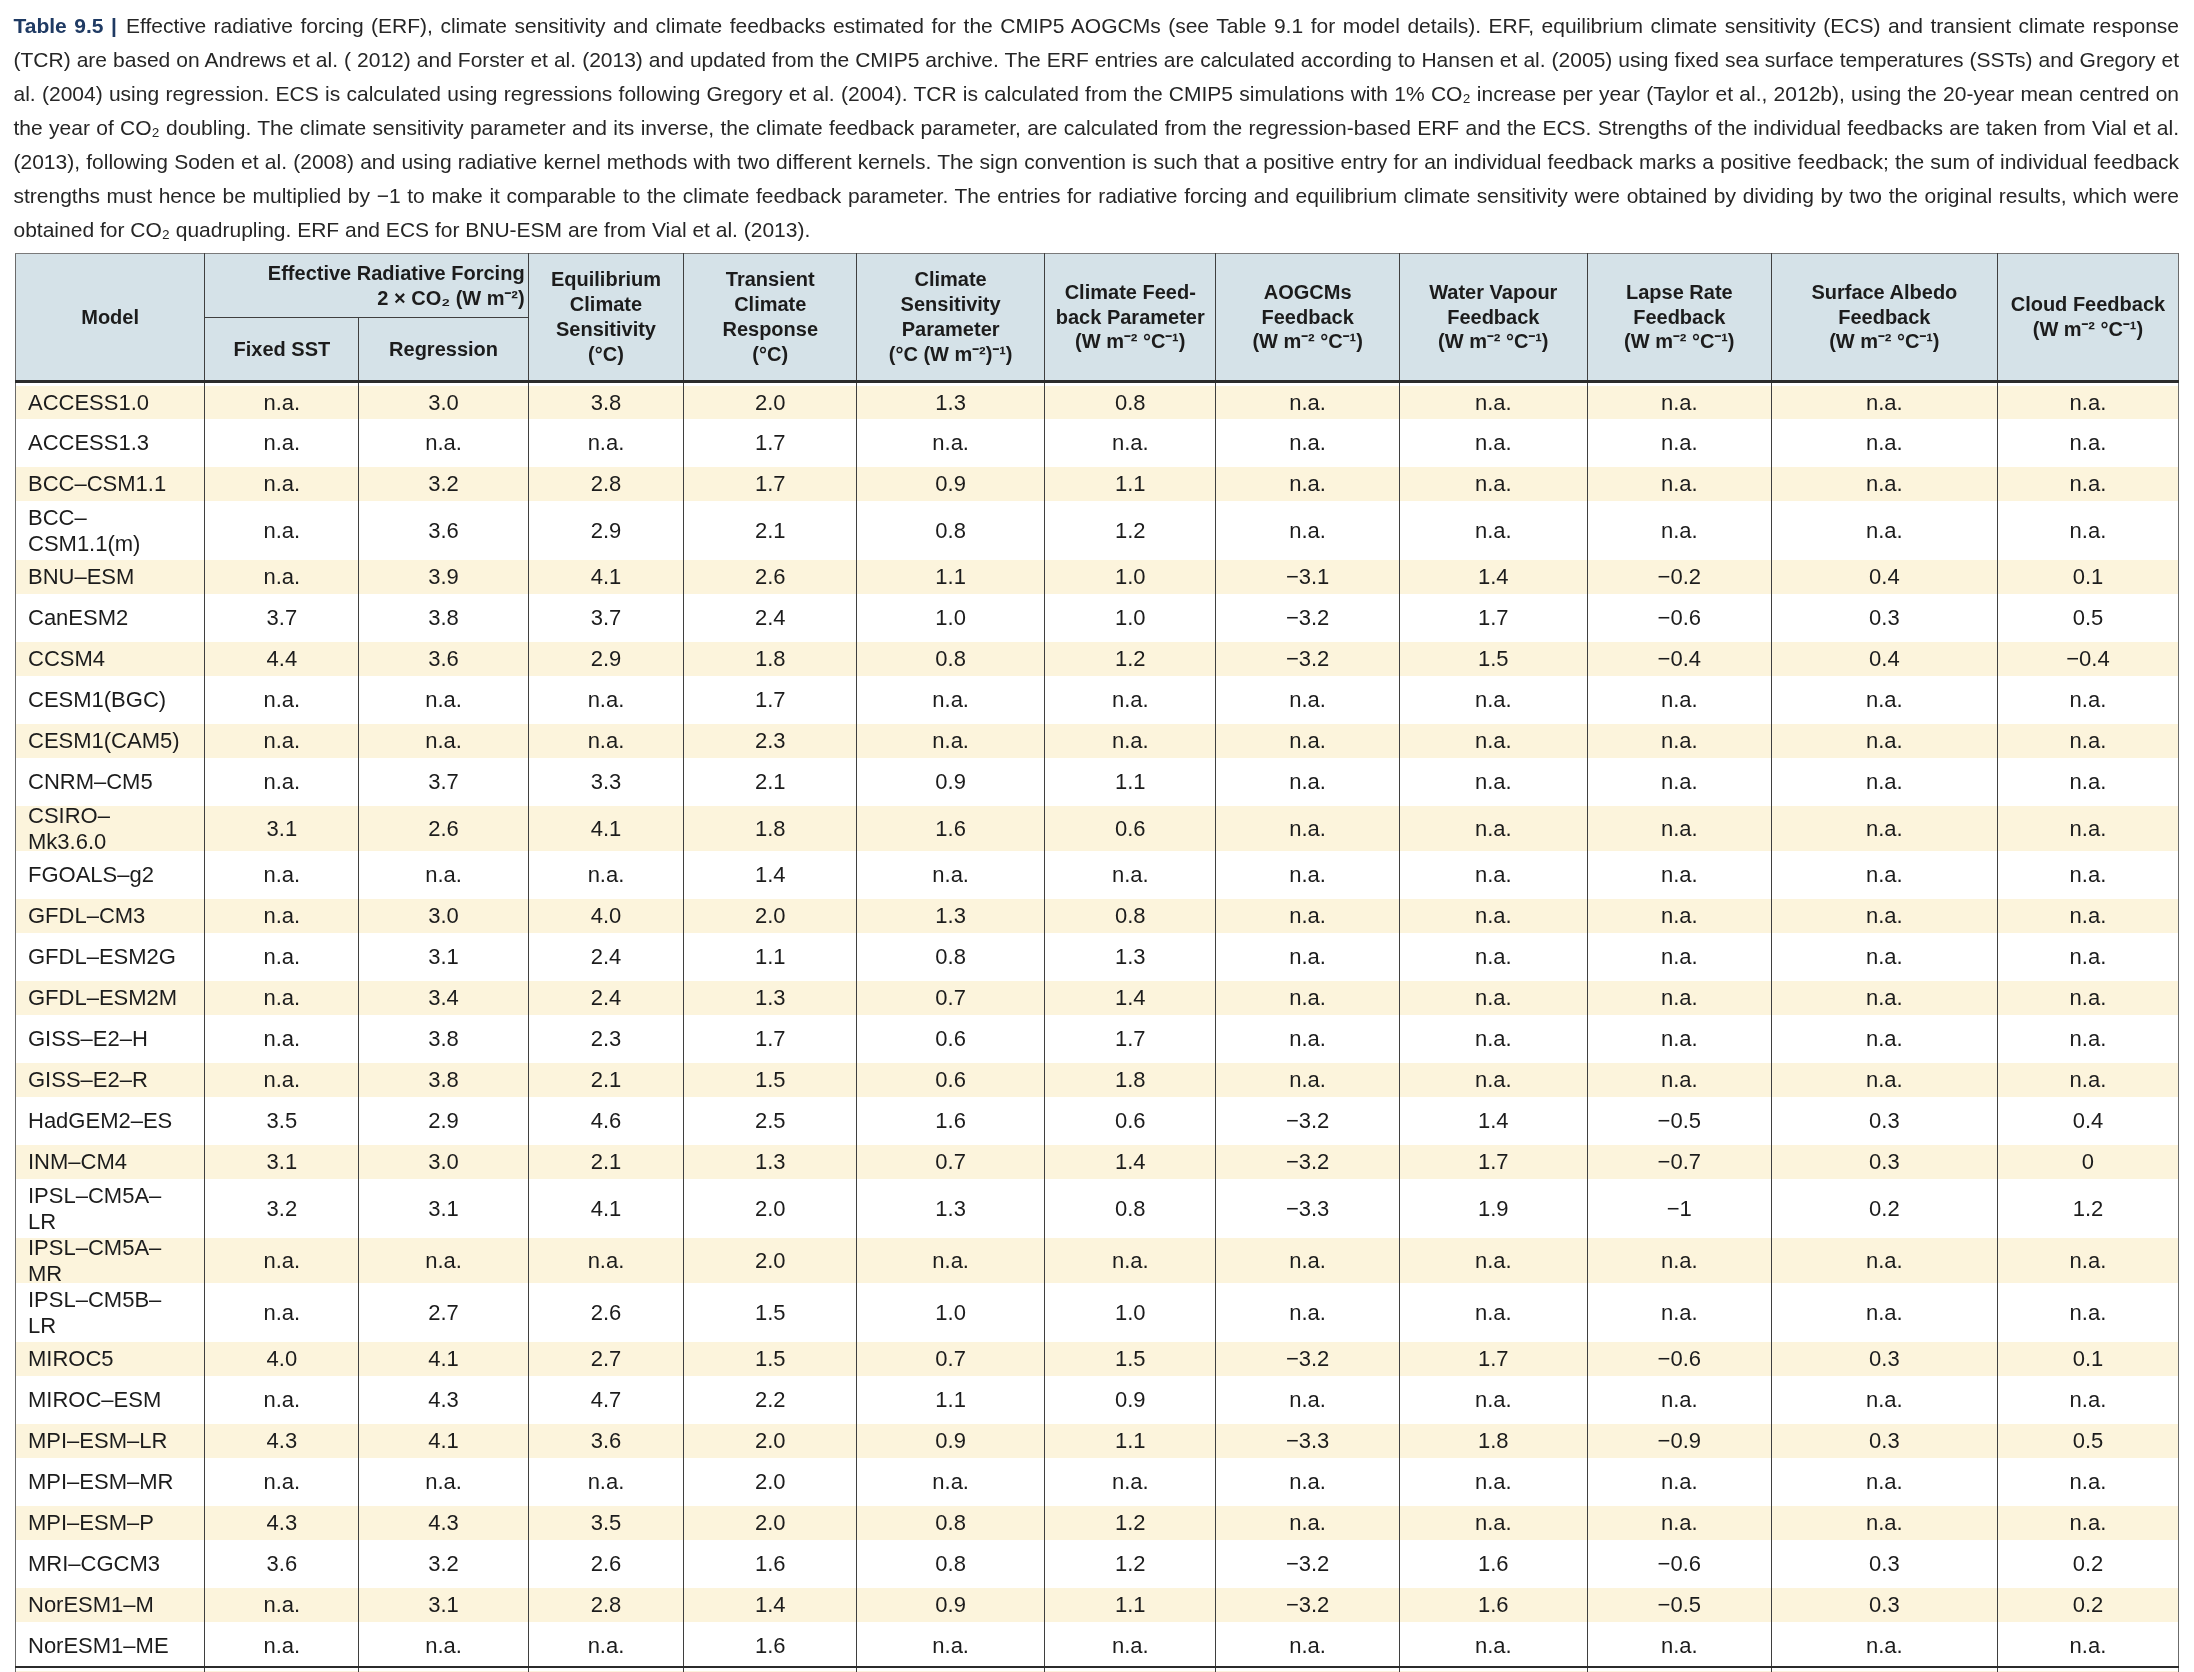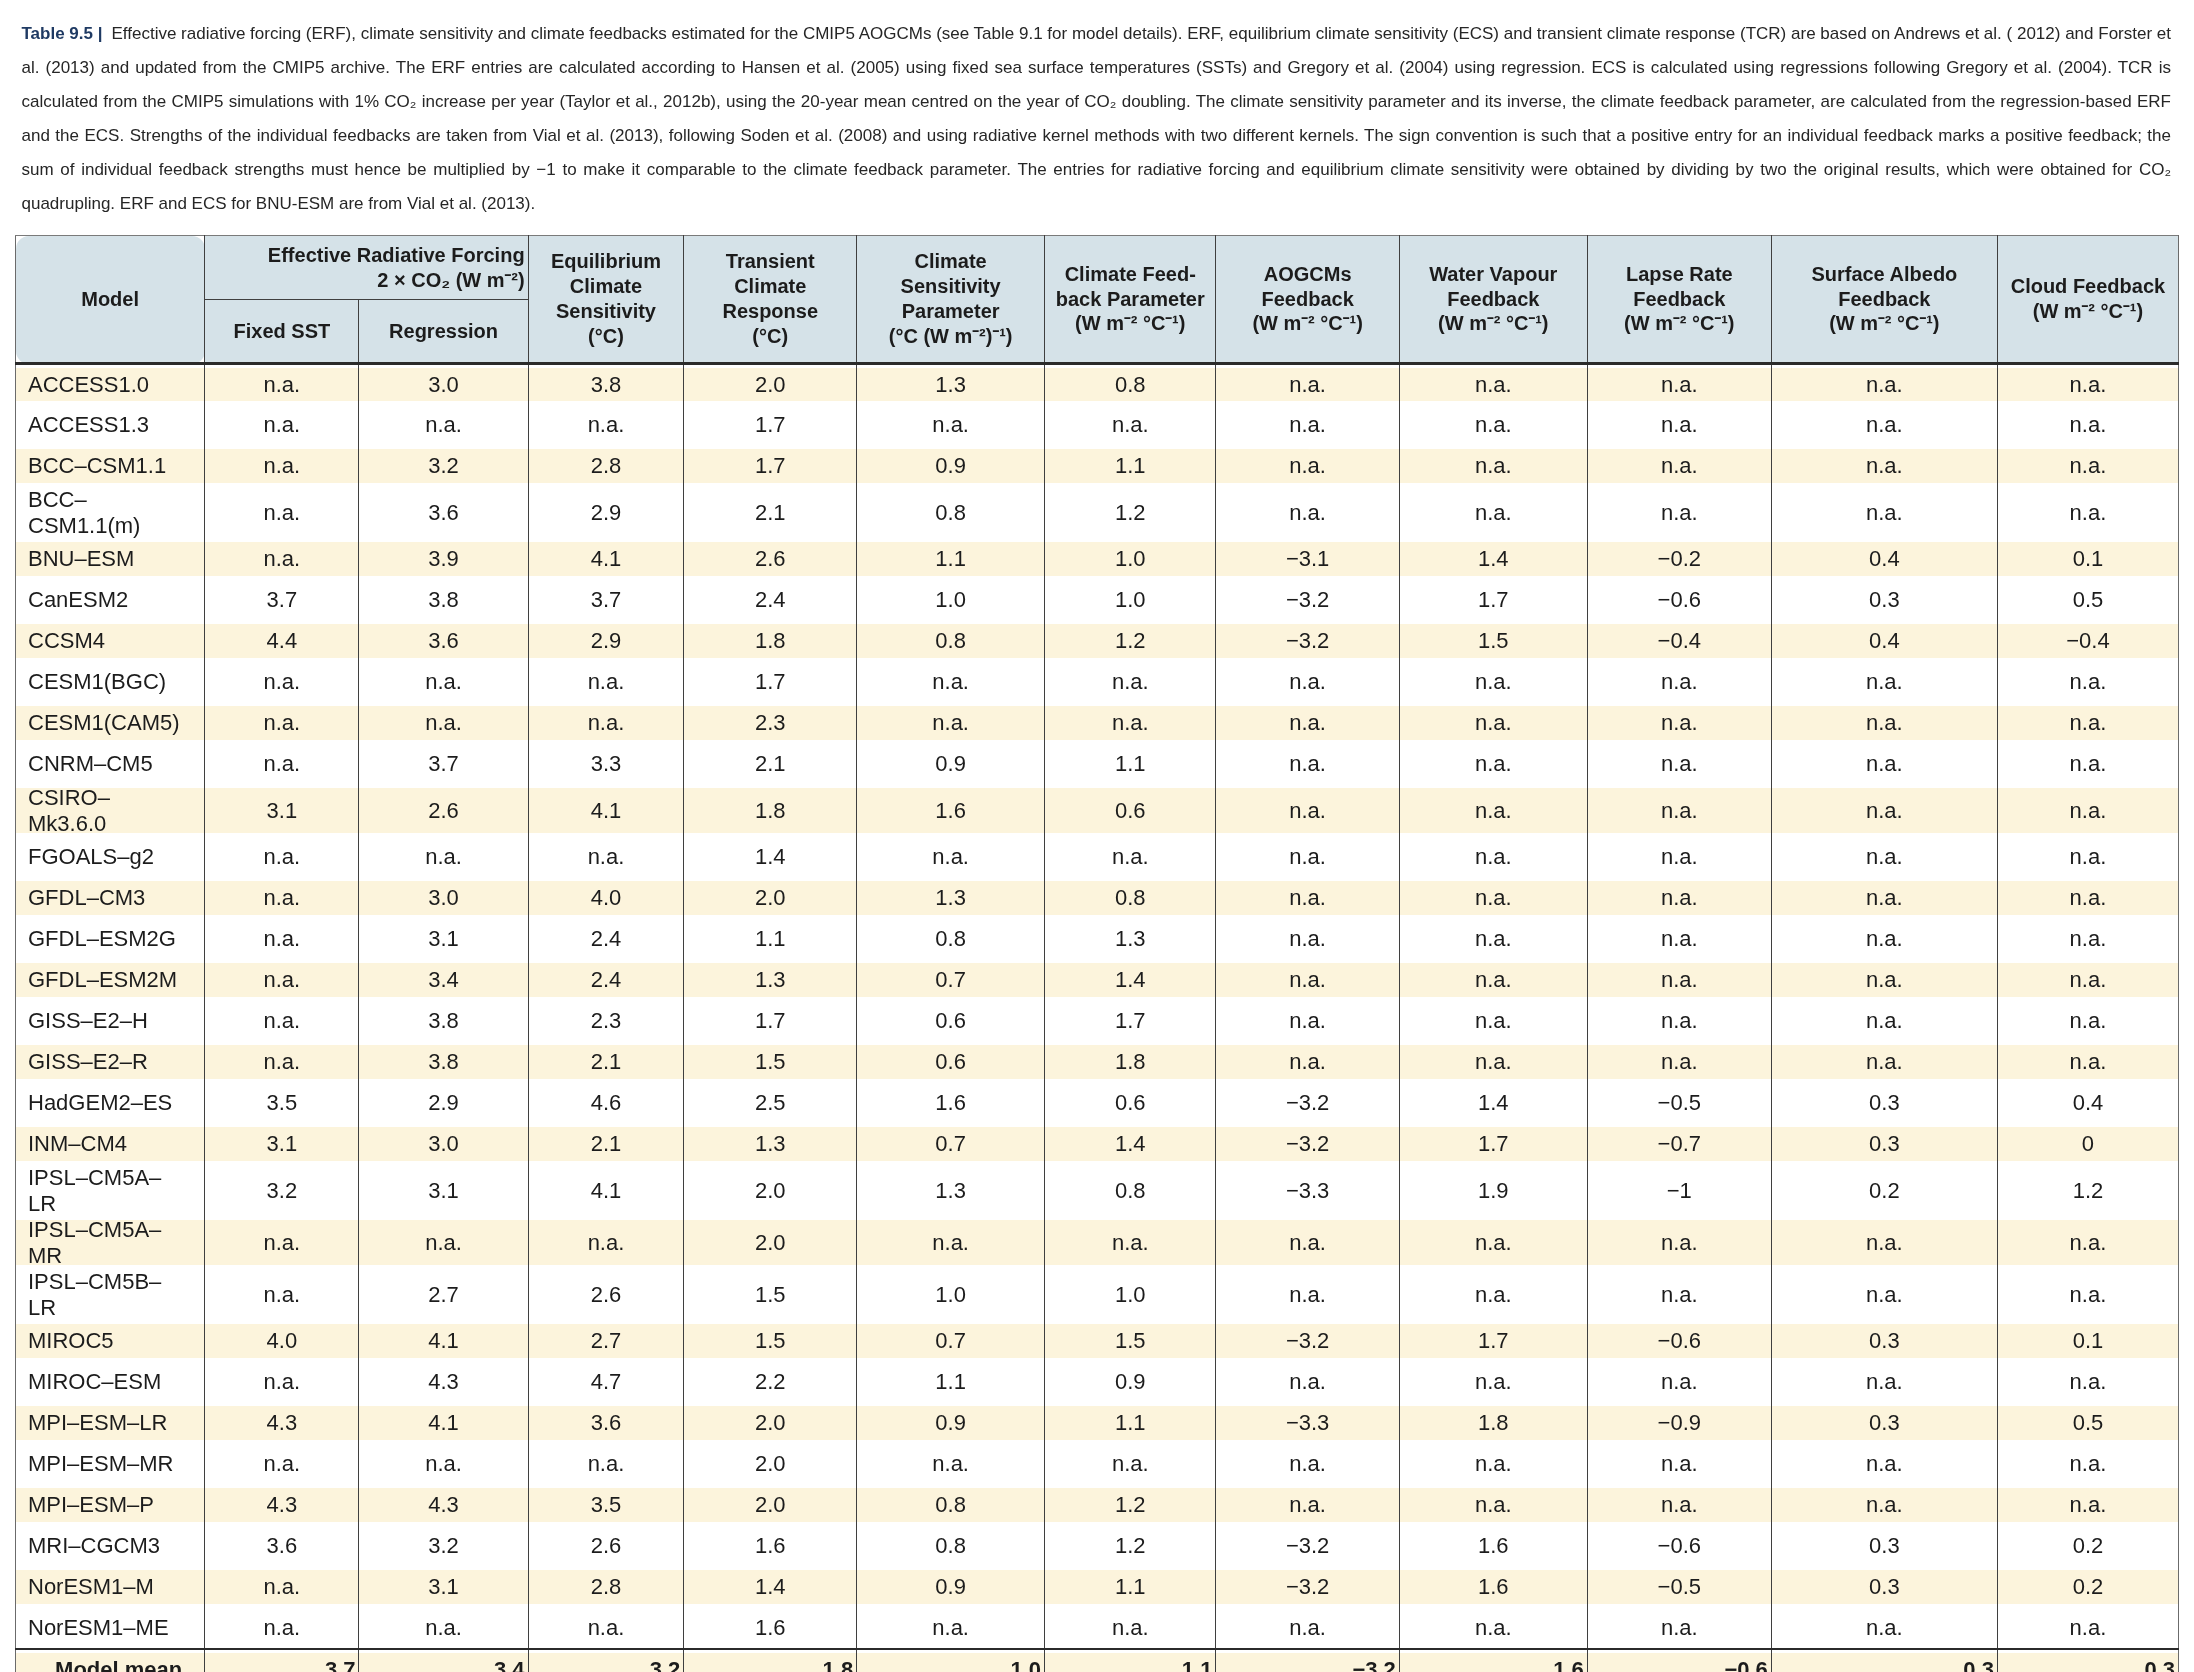--- a/index.html
+++ b/index.html
@@ -2,23 +2,23 @@
 <html style="font-size:12px"><head>
 <meta charset="utf-8">
 <style>
   html, body { margin: 0; padding: 0; background: #ffffff; }
   body {
     width: 2194px;
     font-family: "Liberation Sans", sans-serif;
     color: #1c1c1c;
   }
   .caption {
-    margin: 8px;
+    margin: 0;
     padding: 9px 15px 6px 13.5px;
-    font-size: 17px;
+    font-size: 21px;
     line-height: 34px;
     text-align: justify;
     color: #262626;
   }
   .cap-label {
     color: #1f3a63;
     font-weight: bold;
     padding-right: 9px;
   }
   table.erf-table {
@@ -38,21 +38,21 @@
     line-height: 1.24;
     text-align: center;
     vertical-align: middle;
     white-space: pre-line;
     border-left: 1.5px solid #3f3f3f;
     border-bottom: 3px solid #2b2b2b;
     padding: 4.5px 3px;
   }
   thead tr.h-top { height: 64px; }
   thead tr.h-sub { height: 64px; }
-  thead tr:first-child th:first-child { border-left: none; border-radius: 13px; }
+  thead tr:first-child th:first-child { border-left: none; }
   thead th.erf-group { border-bottom: 1.5px solid #3f3f3f; text-align: right; }
   tbody tr { height: 41px; }
   tbody td {
     font-size: 22px;
     text-align: center;
     vertical-align: middle;
     border-left: 1.5px solid #3f3f3f;
     padding: 0 3px;
   }
   tbody td:first-child { border-left: none; }

